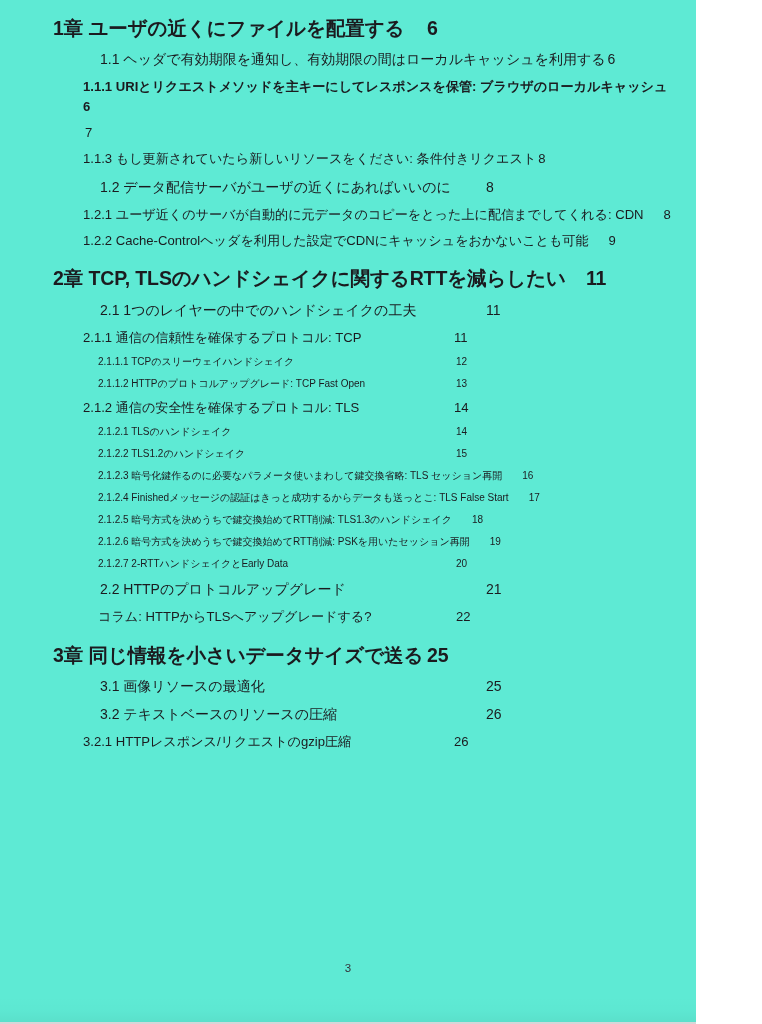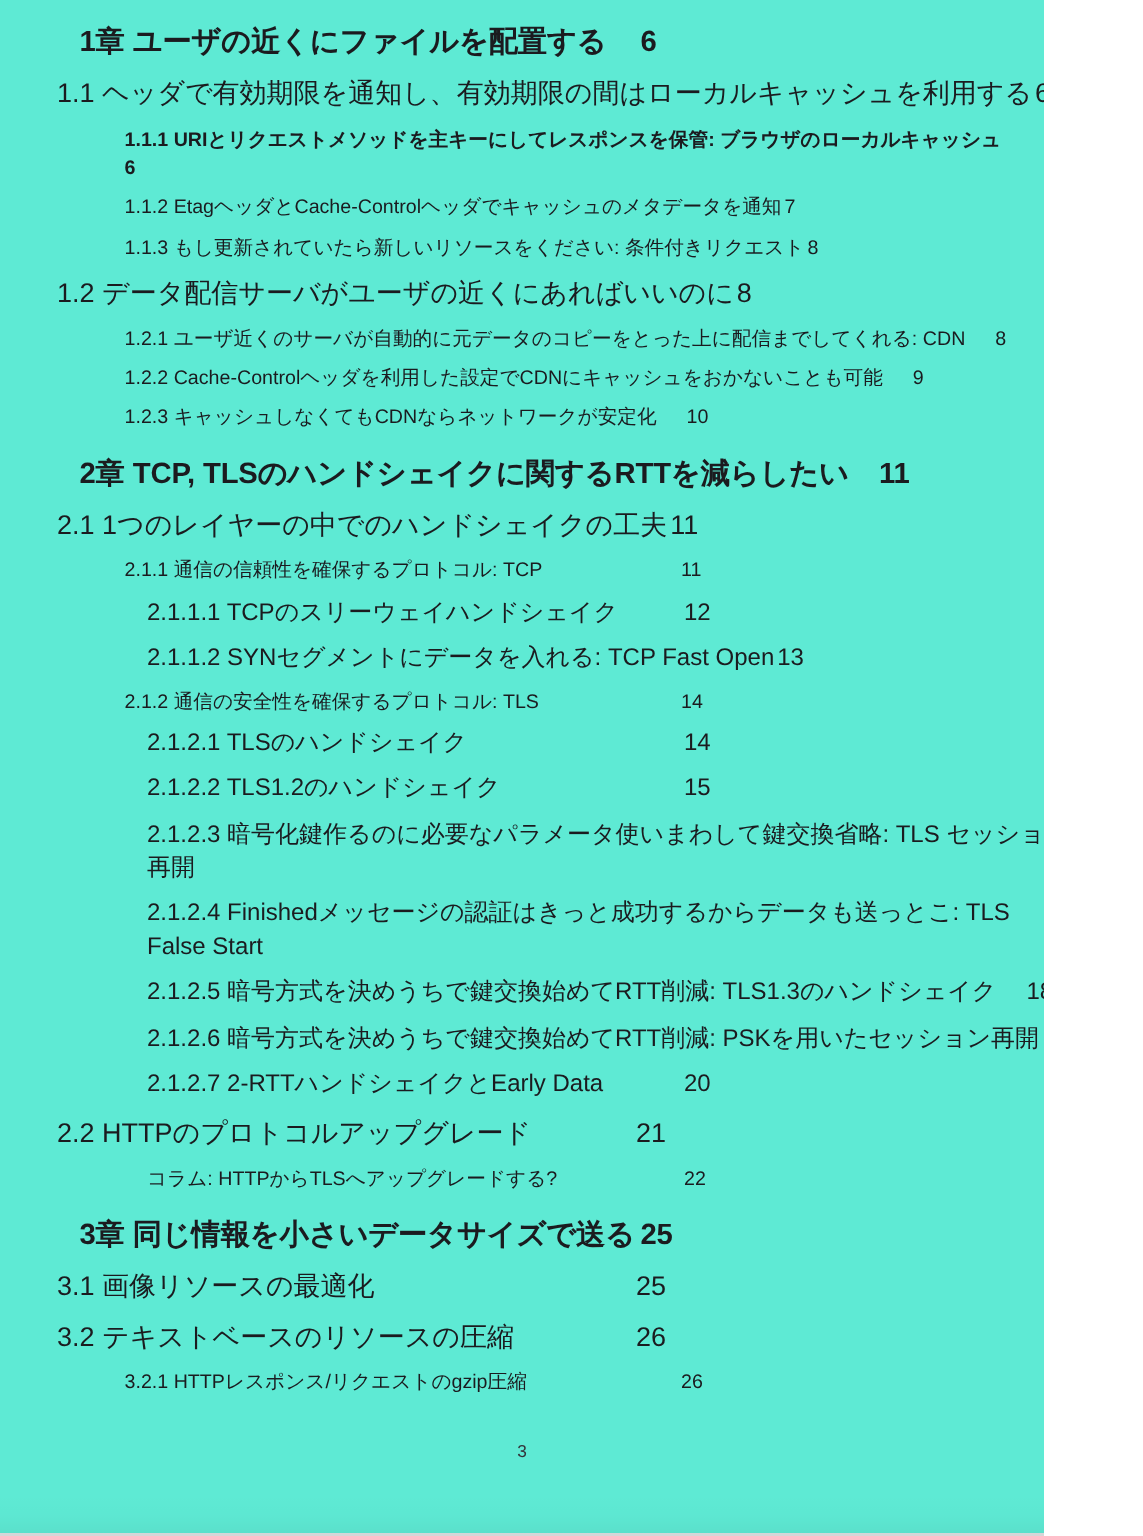--- a/index.html
+++ b/index.html
@@ -70,23 +70,23 @@
     margin-top: 16px;
     margin-bottom: 9px;
     letter-spacing: -0.1px;
   }
   .lv1 .title { min-width: 372px; }
   .lv1 .pageno { padding-left: 2px; }
 
   
   .lv2 {
     font-weight: normal;
-    font-size: 18px;
+    font-size: 14px;
     line-height: 1.36;
-    padding-left: 38px;
+    padding-left: 100px;
     margin-top: 9px;
     margin-bottom: 9px;
   }
   .lv2 .title { min-width: 384px; }
   .lv2 .pageno { padding-left: 2px; }
 
   
   .lv3 {
     font-weight: normal;
     font-size: 13.1px;
@@ -94,21 +94,21 @@
     padding-left: 83px;
     margin-top: 8px;
     margin-bottom: 8px;
   }
   .lv3 .title { min-width: 369px; }
   .lv3 .pageno { padding-left: 2px; }
 
   
   .lv4 {
     font-weight: normal;
-    font-size: 16px;
+    font-size: 10px;
     line-height: 1.40;
     padding-left: 98px;
     margin-top: 8px;
     margin-bottom: 8px;
   }
   .lv4 .title { min-width: 356px; }
   .lv4 .pageno { padding-left: 2px; }
 
   
   .lvcol {
@@ -161,61 +161,56 @@
       </div>
       <div class="entry lv2">
         <span class="title">1.1 ヘッダで有効期限を通知し、有効期限の間はローカルキャッシュを利用する</span>
         <span class="pageno">6</span>
       </div>
       <div class="entry lv3 wrapnum">
         <span class="title">1.1.1 URIとリクエストメソッドを主キーにしてレスポンスを保管: ブラウザのローカルキャッシュ</span>
         <span class="pageno">6</span>
       </div>
       <div class="entry lv3">
-        <span class="title">1.1.2 EtagヘッダとCache-Controlヘッダでキャッシュのメタデータを通知</span>
         <span class="pageno">7</span>
       </div>
       <div class="entry lv3">
         <span class="title">1.1.3 もし更新されていたら新しいリソースをください: 条件付きリクエスト</span>
         <span class="pageno">8</span>
       </div>
       <div class="entry lv2">
         <span class="title">1.2 データ配信サーバがユーザの近くにあればいいのに</span>
         <span class="pageno">8</span>
       </div>
       <div class="entry lv3 flow">
         <span class="title">1.2.1 ユーザ近くのサーバが自動的に元データのコピーをとった上に配信までしてくれる: CDN</span>
         <span class="pageno">8</span>
       </div>
       <div class="entry lv3 flow">
         <span class="title">1.2.2 Cache-Controlヘッダを利用した設定でCDNにキャッシュをおかないことも可能</span>
         <span class="pageno">9</span>
       </div>
-      <div class="entry lv3 flow">
-        <span class="title">1.2.3 キャッシュしなくてもCDNならネットワークが安定化</span>
-        <span class="pageno">10</span>
-      </div>
       <div class="entry lv1 flow">
         <span class="title">2章 TCP, TLSのハンドシェイクに関するRTTを減らしたい</span>
         <span class="pageno">11</span>
       </div>
       <div class="entry lv2">
         <span class="title">2.1 1つのレイヤーの中でのハンドシェイクの工夫</span>
         <span class="pageno">11</span>
       </div>
       <div class="entry lv3">
         <span class="title">2.1.1 通信の信頼性を確保するプロトコル: TCP</span>
         <span class="pageno">11</span>
       </div>
       <div class="entry lv4">
         <span class="title">2.1.1.1 TCPのスリーウェイハンドシェイク</span>
         <span class="pageno">12</span>
       </div>
       <div class="entry lv4">
-        <span class="title">2.1.1.2 SYNセグメントにデータを入れる: TCP Fast Open</span>
+        <span class="title">2.1.1.2 HTTPのプロトコルアップグレード: TCP Fast Open</span>
         <span class="pageno">13</span>
       </div>
       <div class="entry lv3">
         <span class="title">2.1.2 通信の安全性を確保するプロトコル: TLS</span>
         <span class="pageno">14</span>
       </div>
       <div class="entry lv4">
         <span class="title">2.1.2.1 TLSのハンドシェイク</span>
         <span class="pageno">14</span>
       </div>

